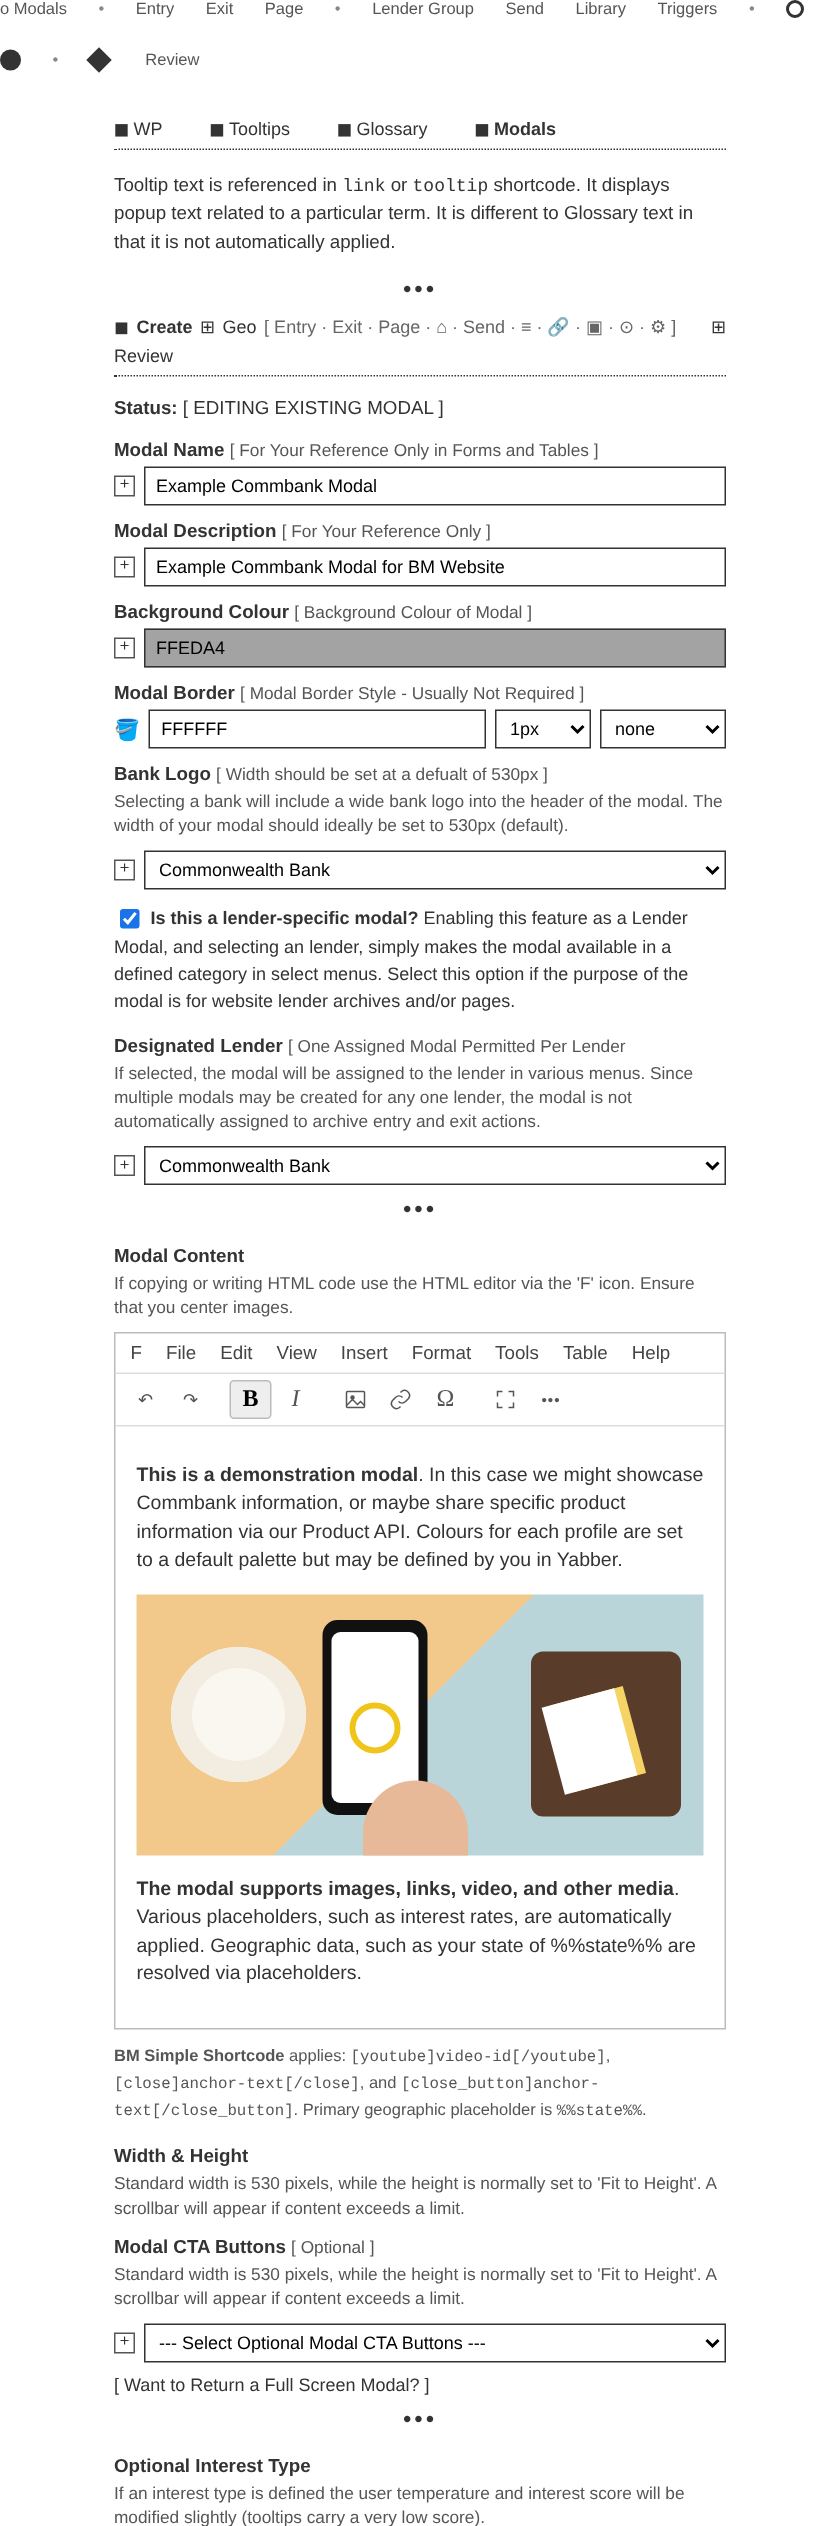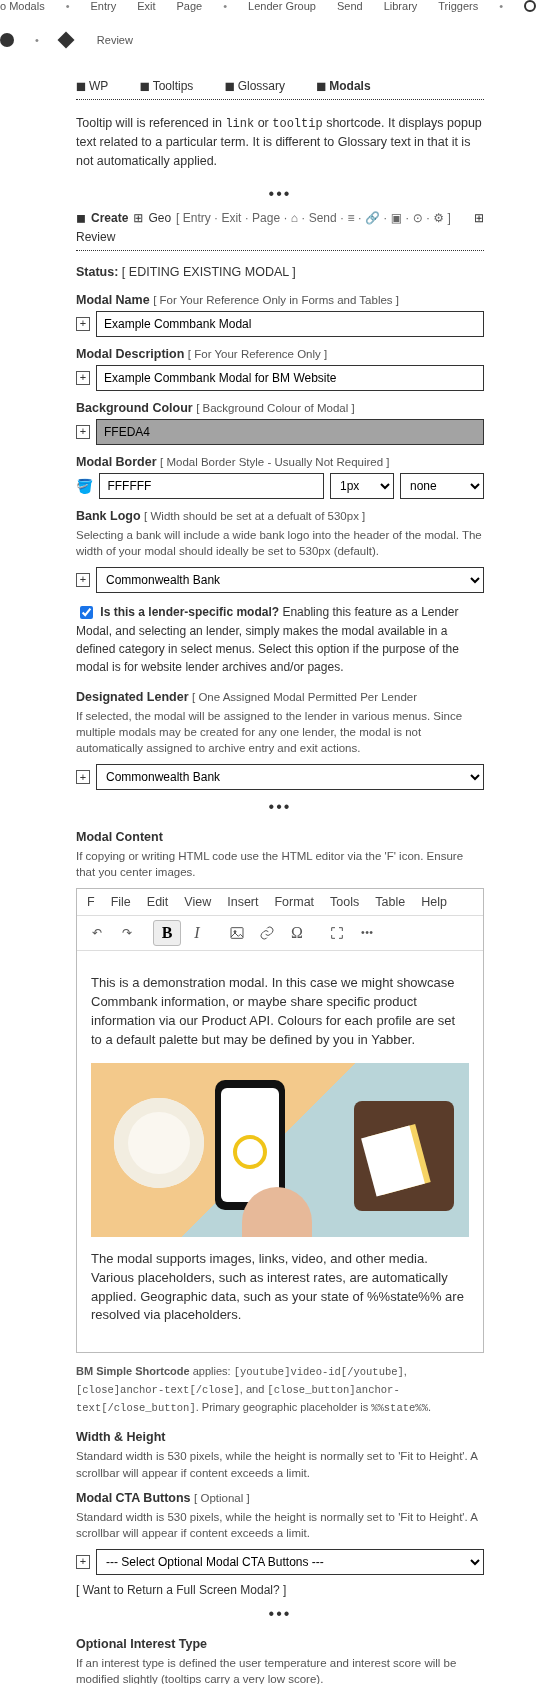--- a/index.html
+++ b/index.html
@@ -72,21 +72,21 @@
   }
   .toolbar {
     display: flex; gap: 2px; padding: 4px 6px; align-items: center; border-bottom: 1px solid #ddd;
   }
   .tbtn {
     width: 28px; height: 26px; display: flex; align-items: center; justify-content: center; border: 1px solid transparent; border-radius: 3px; color: #555; cursor: pointer; font-family: serif;
   }
   .tbtn.active { border-color: #bbb; background: #eee; color: #000; font-weight: bold; }
   .tbtn svg { width: 16px; height: 16px; stroke: #555; fill: none; stroke-width: 1.5; }
   .editor-body { padding: 10px 14px 14px 14px; font-size: 13px; line-height: 1.45; }
-  .editor-body b { font-weight: normal; }
+  .editor-body b { font-weight: bold; }
   .editor-body .imgph {
     width: 100%; height: 174px; margin: 10px 0;
     background: linear-gradient(135deg, #f3c98b 0%, #f3c98b 48%, #b9d5d9 48%, #b9d5d9 100%);
     position: relative; overflow: hidden;
   }
   .phone {
     position: absolute; left: 42%; top: 10%; width: 70px; height: 130px; background: #111; border-radius: 10px; transform: translateX(-50%);
   }
   .phone::before {
     content:""; position:absolute; inset:8px 6px; background:#fff; border-radius:6px;
@@ -128,21 +128,21 @@
 
   <div class="tabrow">
     <span><span class="plus">◼</span><span>WP</span></span>
     <span><span class="plus">◼</span><span>Tooltips</span></span>
     <span><span class="plus">◼</span><span>Glossary</span></span>
     <span class="active"><span class="plus">◼</span><span>Modals</span></span>
   </div>
   <hr class="dotted-div">
 
   <div class="intro">
-    <span>Tooltip will is referenced in </span><code>link</code><span> or </span><code>tooltip</code><span> shortcode. It displays popup text related to a particular term. It is different to Glossary text in that it is not automatically applied.</span>
+    <span>Tooltip text is referenced in </span><code>link</code><span> or </span><code>tooltip</code><span> shortcode. It displays popup text related to a particular term. It is different to Glossary text in that it is not automatically applied.</span>
   </div>
 
   <div class="center-dots">•••</div>
 
   <div class="createrow">
     <span class="plus">◼</span>
       <span class="bold">Create</span>
     <span>⊞</span>
       <span>Geo</span>
     <span class="bracket">[  Entry · Exit · Page · ⌂ · Send · ≡ · 🔗 · ▣ · ⊙ · ⚙  ]</span>

